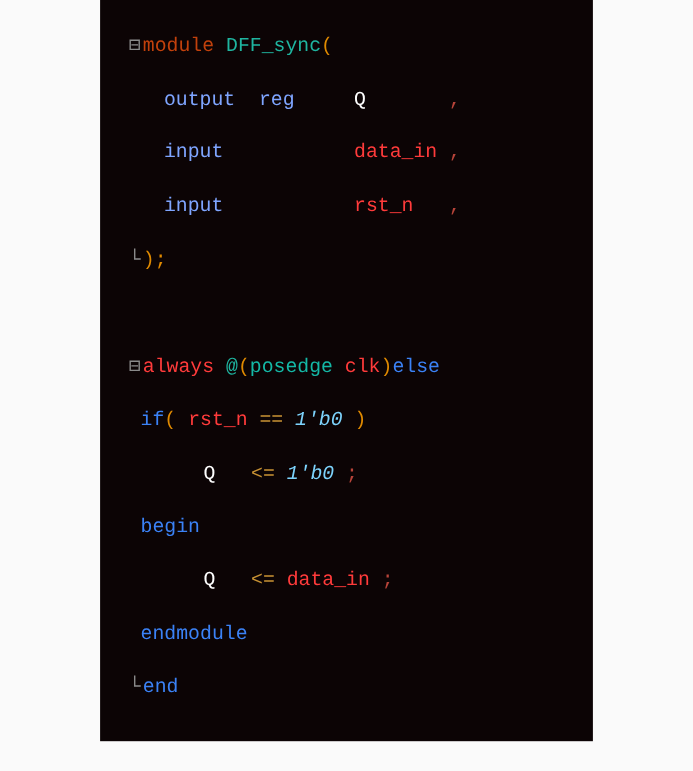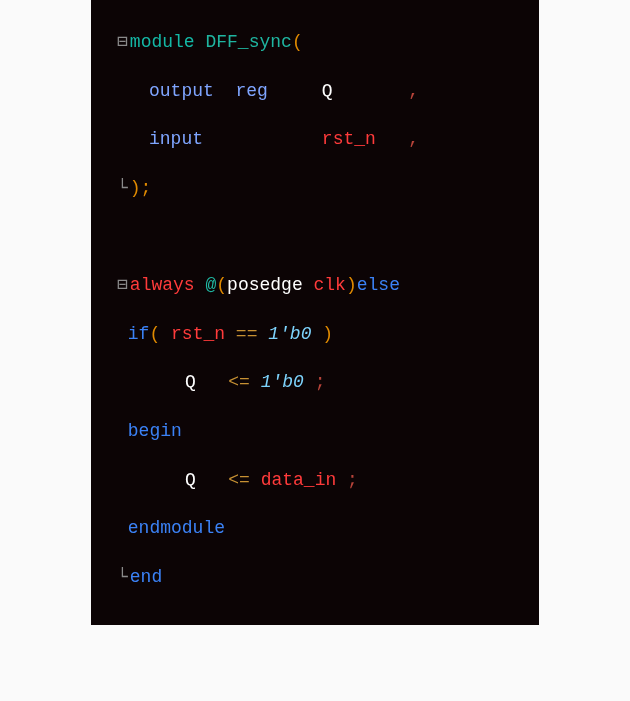--- a/index.html
+++ b/index.html
@@ -17,40 +17,41 @@
     padding:6px 4px 12px 4px;
     font-size:18px;
     line-height:1.35;
     white-space:pre;
   }
   .row{display:block;}
   .indent1{padding-left:54px;}
   .indent0{padding-left:22px;}
   .indent2{padding-left:90px;}
   .gut{color:#8a8a8a;margin-right:2px;}
-  .kw-module{color:#14b8a6;}   
+  .kw-module{color:#c2410c;}   
   .kw-io{color:#7fa5ff;text-align:right;}       
   .kw-blue{color:#3b82f6;}
   .sig-q{color:#ffffff;}
   .sig-red-bright{color:#ff3b3b;}
   .teal{color:#1fb5a0;}
   .orange{color:#e08a00;}
   .orange-dim{color:#c79133;}
   .yellow{color:#7dd3fc;font-style:italic;}
   .always{color:#ff3b3b;text-align:right;}
-  .posedge{color:#ffffff;}
+  .posedge{color:#14b8a6;}
   .plain{color:#c8c8c8;}
   .punct{color:#b8443a;}
 </style>
 </head>
 <body>
 
 <div class="code-block">
 <span class="row indent0"><span class="gut">⊟</span><span class="kw-module">module</span><span class="teal"> DFF_sync</span><span class="orange">(</span></span>
 <span class="row indent1"><span class="kw-io">output</span><span class="kw-io">  reg</span><span class="plain">     </span><span class="sig-q">Q</span><span class="plain">       </span><span class="punct">,</span></span>
+<span class="row indent1"><span class="kw-io">input</span><span class="plain">           </span><span class="sig-red-bright">data_in</span><span class="punct"> ,</span></span>
 <span class="row indent1"><span class="kw-io">input</span><span class="plain">           </span><span class="sig-red-bright">rst_n</span><span class="plain">   </span><span class="punct">,</span></span>
 <span class="row indent0"><span class="gut">└</span><span class="orange">);</span></span>
 <span class="row indent0">&nbsp;</span>
 <span class="row indent0"><span class="gut">⊟</span><span class="always">always</span><span class="teal"> @</span><span class="orange">(</span><span class="posedge">posedge</span><span class="sig-red-bright"> clk</span><span class="orange">)</span><span class="kw-blue">else</span></span>
 <span class="row indent0"> <span class="kw-blue">if</span><span class="orange">(</span><span class="sig-red-bright"> rst_n </span><span class="orange-dim">== </span><span class="yellow">1'b0 </span><span class="orange">)</span></span>
 <span class="row indent2"><span class="sig-q">Q</span><span class="orange-dim">   &lt;=</span><span class="yellow"> 1'b0 </span><span class="punct">;</span></span>
 <span class="row indent0"> <span class="kw-blue">begin</span></span>
 <span class="row indent2"><span class="sig-q">Q</span><span class="orange-dim">   &lt;=</span><span class="sig-red-bright"> data_in </span><span class="punct">;</span></span>
 <span class="row indent0"> <span class="kw-blue">endmodule</span></span>
 <span class="row indent0"><span class="gut">└</span><span class="kw-blue">end</span></span>

